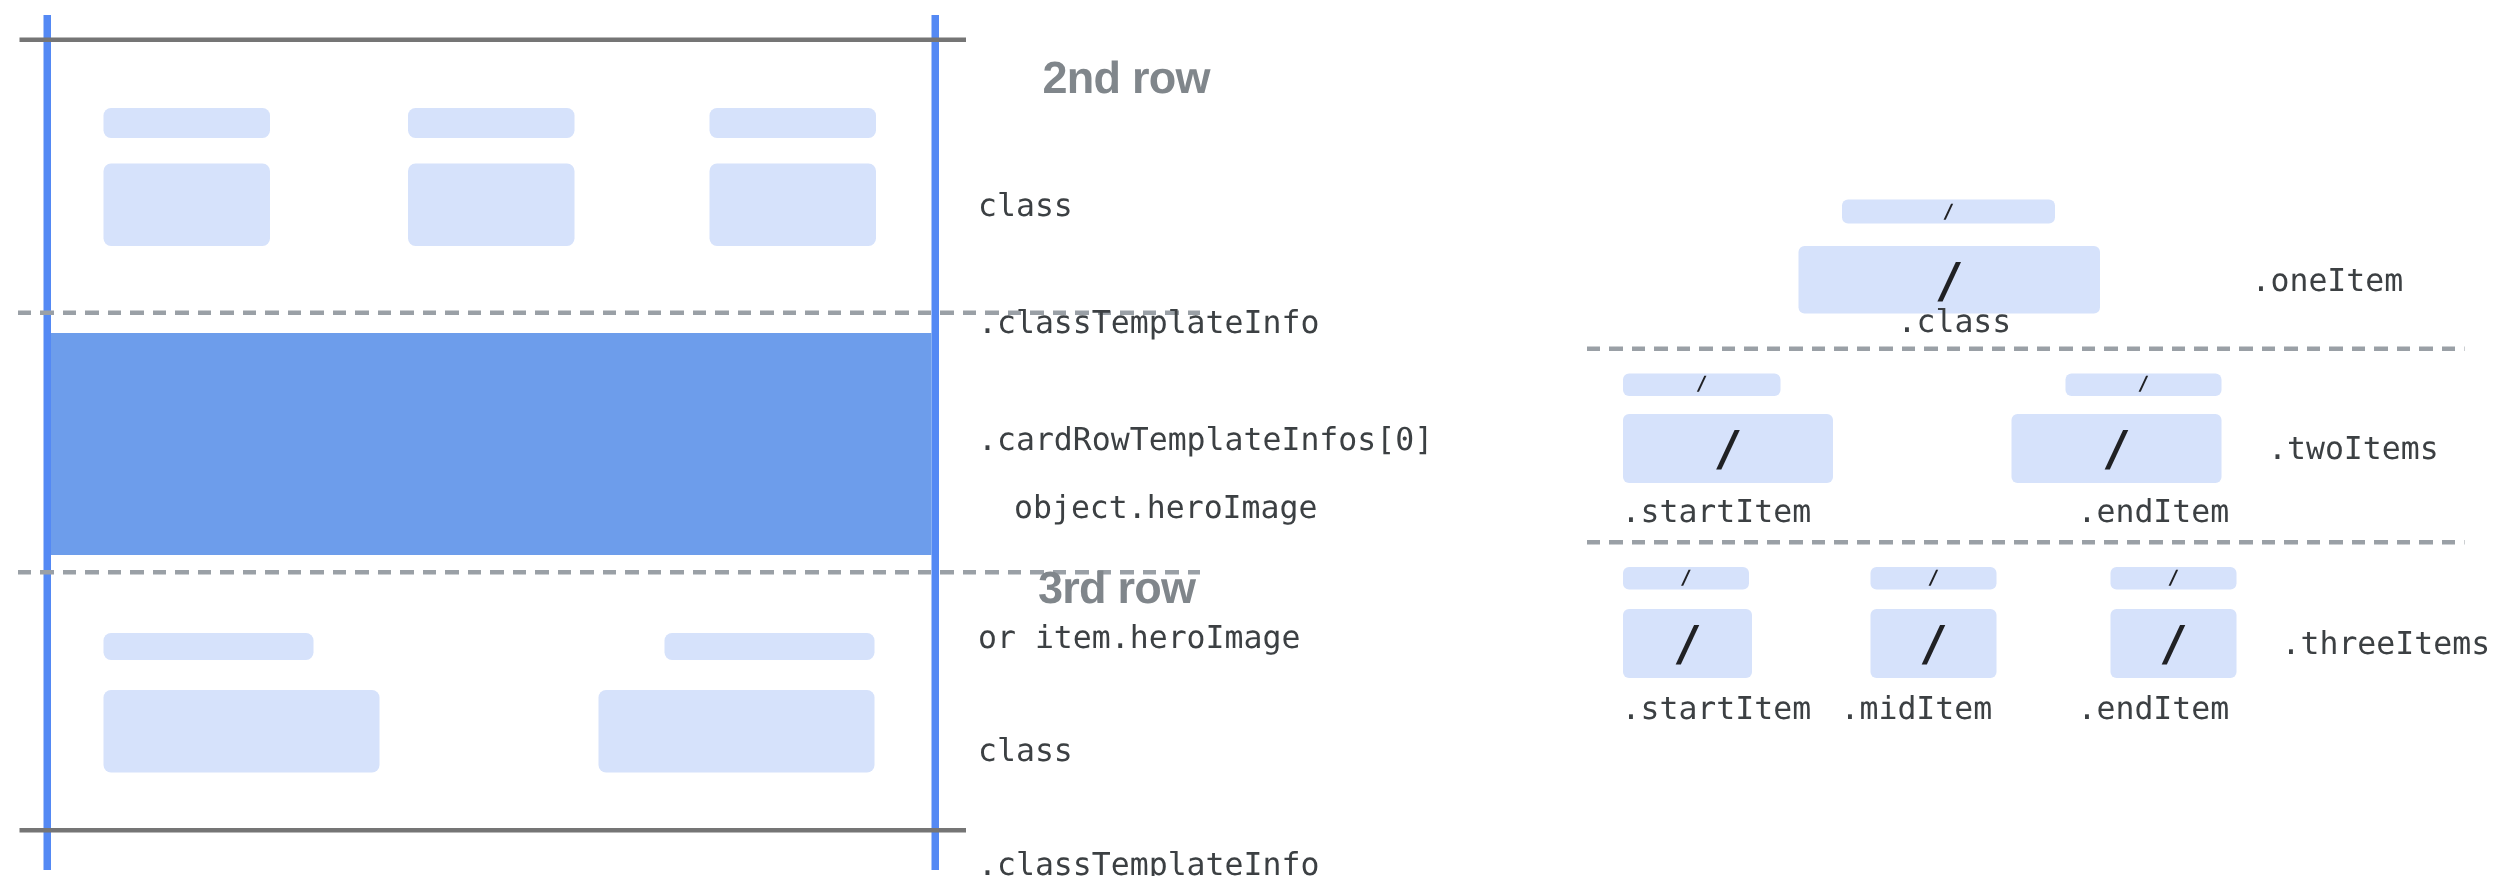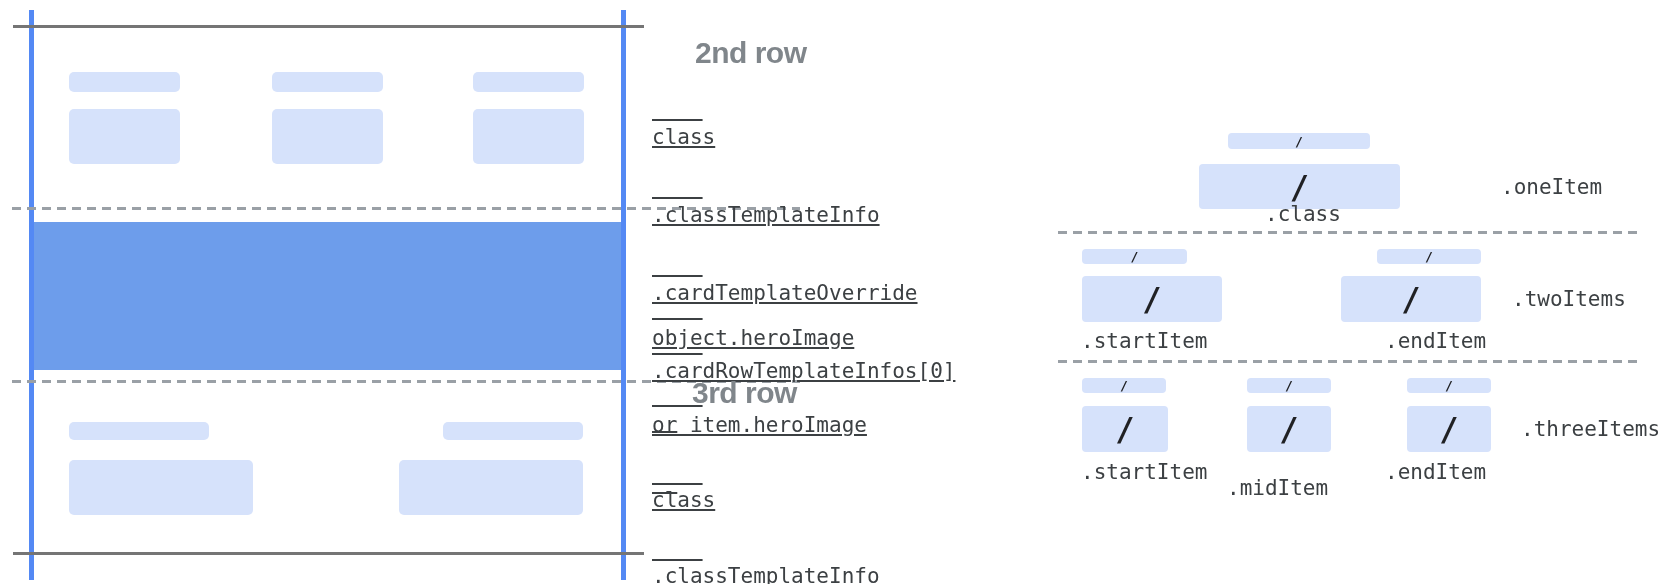--- a/index.html
+++ b/index.html
@@ -17,21 +17,21 @@
     font-family:"Liberation Sans", sans-serif;
   }
   .vline{position:absolute;top:10px;width:5px;height:570px;background:var(--guide-line-blue);}
   .hline{position:absolute;height:3px;background:var(--frame-gray);}
   .dashline{position:absolute;height:3px;
     background:repeating-linear-gradient(90deg,var(--dash-gray) 0 9px,transparent 9px 15px);}
   .hero{position:absolute;left:34px;top:222px;width:587px;height:148px;background:var(--hero-blue);}
   .ph{position:absolute;background:var(--placeholder-blue);border-radius:5px;}
   .heading{position:absolute;font-size:30px;font-weight:bold;color:var(--heading-gray);letter-spacing:-0.5px;margin-left:40px;}
   .mono{font-family:"DejaVu Sans Mono","Liberation Mono",monospace;color:var(--code-text);font-size:21px;white-space:pre;}
-  .codeblock{position:absolute;text-decoration:underline;}
+  .codeblock{position:absolute;}
   .codeblock .line{line-height:30px;}
   .codeblock.tight .line{line-height:28px;}
   .rlabel{position:absolute;}
   .bar{position:absolute;background:var(--placeholder-blue);border-radius:4px;
     display:flex;align-items:center;justify-content:center;
     font-family:"DejaVu Sans Mono","Liberation Mono",monospace;font-weight:bold;color:#202124;}
   .bar.sm{font-size:13px;}
   .bar.bg{font-size:32px;}
 </style>
 </head>
@@ -57,26 +57,25 @@
 
   <div class="ph" style="left:69px;top:422px;width:140px;height:18px;"></div>
   <div class="ph" style="left:69px;top:460px;width:184px;height:55px;"></div>
   <div class="ph" style="left:443px;top:422px;width:140px;height:18px;"></div>
   <div class="ph" style="left:399px;top:460px;width:184px;height:55px;"></div>
 
   <div class="heading" style="left:655px;top:36px;">2nd row</div>
   <div class="codeblock mono" style="left:652px;top:74px;">
     <div class="line">class</div>
     <div class="line">.classTemplateInfo</div>
-    <div class="line">.cardTemplateOverride</div>
     <div class="line">.cardRowTemplateInfos[0]</div>
   </div>
 
   <div class="codeblock mono" style="left:652px;top:266px;line-height:29px;">
-    <div class="line" style="line-height:29px;">object.heroImage</div>
+    <div class="line" style="line-height:29px;margin-left:24px;">object.heroImage</div>
     <div class="line" style="line-height:29px;">or item.heroImage</div>
   </div>
 
   <div class="heading" style="left:652px;top:376px;">3rd row</div>
   <div class="codeblock tight mono" style="left:652px;top:438px;">
     <div class="line">class</div>
     <div class="line">.classTemplateInfo</div>
     
     
   </div>
@@ -123,16 +122,16 @@
     <span>/</span>
   </div>
   <div class="bar bg" style="left:1247px;top:406px;width:84px;height:46px;">
     <span>/</span>
   </div>
   <div class="bar bg" style="left:1407px;top:406px;width:84px;height:46px;">
     <span>/</span>
   </div>
   <div class="rlabel mono" style="left:1521px;top:417px;">.threeItems</div>
   <div class="rlabel mono" style="left:1081px;top:460px;">.startItem</div>
-  <div class="rlabel mono" style="left:1227px;top:476px;text-align:center;">.midItem</div>
+  <div class="rlabel mono" style="left:1227px;top:460px;text-align:center;">.midItem</div>
   <div class="rlabel mono" style="left:1385px;top:460px;">.endItem</div>
 
 </div>
 
 </body></html>

